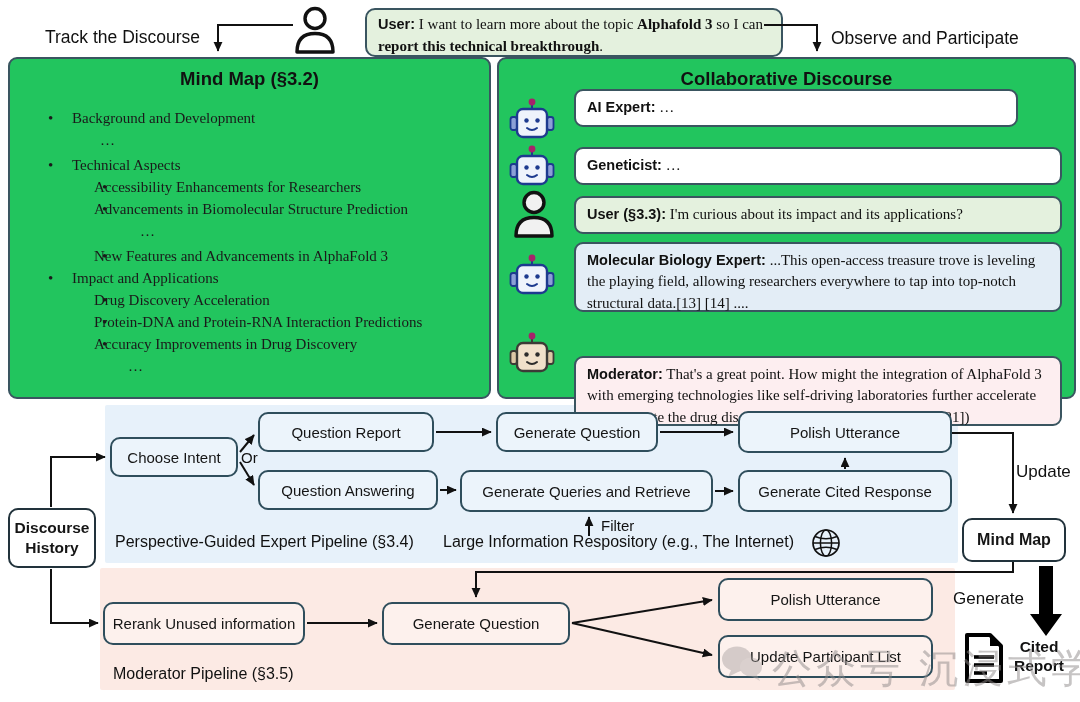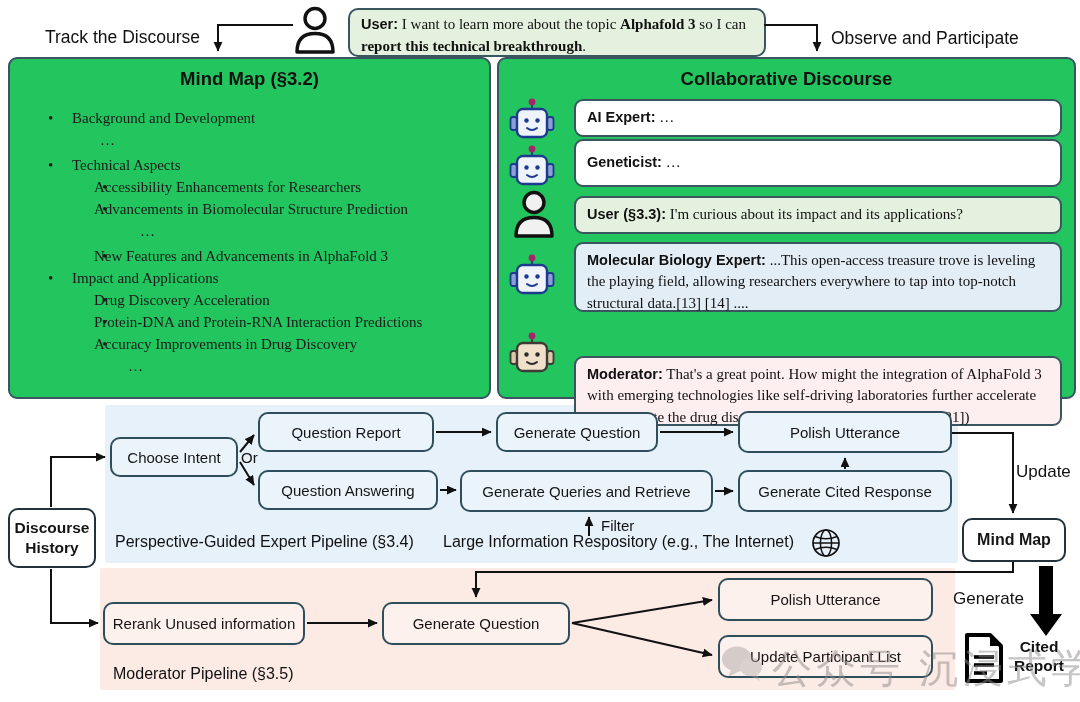--- a/index.html
+++ b/index.html
@@ -30,21 +30,21 @@
             padding:6px 11px;font-family:"Liberation Serif",serif;font-size:15px;line-height:1.42;
             box-sizing:border-box;}
   .chat-box .spk{font-family:"Liberation Sans",sans-serif;font-weight:700;font-size:14.5px;}
   .chat-box.green{background:#e4f1de;}
   .chat-box.blue{background:#e3edf6;}
   .chat-box.pinkm{background:#fdeef0;margin-top:36px;}
   .vcenter{display:flex;align-items:center;}
   
   .user-bubble{position:absolute;border:2px solid #3a5560;border-radius:10px;background:#e4f1de;
                padding:4px 11px;font-family:"Liberation Serif",serif;font-size:15px;line-height:1.45;
-               box-sizing:border-box;}
+               box-sizing:border-box;margin-left:17px;}
   .user-bubble b, .b{font-weight:700;}
   
   .lbl{position:absolute;white-space:nowrap;}
   .lbl.bold{font-weight:400;}
   
   .pbox{position:absolute;display:flex;align-items:center;justify-content:center;text-align:center;
         border:2px solid #2f4e5c;border-radius:10px;background:#ecf4fb;
         font-size:15px;color:#151515;box-sizing:border-box;padding:2px 6px;}
   .pbox.pink{background:#fdf1ed;}
   .pbox.whitebold{background:#ffffff;font-weight:700;border-color:#22333c;font-size:15.5px;line-height:1.3;}
@@ -97,35 +97,35 @@
     <svg class="icon" style="left:9px;top:38px" width="48" height="48" viewBox="0 0 48 48">
       <line x1="24" y1="4" x2="24" y2="12" stroke="#1d3a8f" stroke-width="2"></line>
       <circle cx="24" cy="5" r="3.4" fill="#a5246a"></circle>
       <rect x="2.5" y="20" width="6.5" height="13" rx="2.5" fill="#8b9fd6" stroke="#1d3a8f" stroke-width="1.8"></rect>
       <rect x="39" y="20" width="6.5" height="13" rx="2.5" fill="#8b9fd6" stroke="#1d3a8f" stroke-width="1.8"></rect>
       <rect x="9" y="12" width="30" height="28" rx="6" fill="#eef3fc" stroke="#1d3a8f" stroke-width="2.4"></rect>
       <circle cx="18.5" cy="23.5" r="2.2" fill="#1d3a8f"></circle>
         <circle cx="29.5" cy="23.5" r="2.2" fill="#1d3a8f"></circle>
       <path d="M19,31 Q24,35 29,31" stroke="#1d3a8f" stroke-width="2" fill="none" stroke-linecap="round"></path>
     </svg>
-    <div class="chat-box vcenter" style="left:75px;top:40px;width:488px;height:38px">
+    <div class="chat-box vcenter" style="left:75px;top:30px;width:444px;height:38px">
       <div><span class="spk">AI Expert:</span><span> …</span></div>
     </div>
 
     <svg class="icon" style="left:9px;top:85px" width="48" height="48" viewBox="0 0 48 48">
       <line x1="24" y1="4" x2="24" y2="12" stroke="#1d3a8f" stroke-width="2"></line>
       <circle cx="24" cy="5" r="3.4" fill="#a5246a"></circle>
       <rect x="2.5" y="20" width="6.5" height="13" rx="2.5" fill="#8b9fd6" stroke="#1d3a8f" stroke-width="1.8"></rect>
       <rect x="39" y="20" width="6.5" height="13" rx="2.5" fill="#8b9fd6" stroke="#1d3a8f" stroke-width="1.8"></rect>
       <rect x="9" y="12" width="30" height="28" rx="6" fill="#eef3fc" stroke="#1d3a8f" stroke-width="2.4"></rect>
       <circle cx="18.5" cy="23.5" r="2.2" fill="#1d3a8f"></circle>
         <circle cx="29.5" cy="23.5" r="2.2" fill="#1d3a8f"></circle>
       <path d="M19,31 Q24,35 29,31" stroke="#1d3a8f" stroke-width="2" fill="none" stroke-linecap="round"></path>
     </svg>
-    <div class="chat-box vcenter" style="left:75px;top:80px;width:488px;height:48px">
+    <div class="chat-box vcenter" style="left:75px;top:88px;width:488px;height:38px">
       <div><span class="spk">Geneticist:</span><span> …</span></div>
     </div>
 
     <svg class="icon" style="left:12px;top:129px" width="46" height="52" viewBox="0 0 24 26">
       <circle cx="12" cy="7" r="5.2" fill="#f1f1f1" stroke="#111" stroke-width="1.8"></circle>
       <path d="M2.6,24.5 Q2.6,14.8 12,14.8 Q21.4,14.8 21.4,24.5 Z" fill="#f1f1f1" stroke="#111" stroke-width="1.8" stroke-linejoin="round"></path>
     </svg>
     <div class="chat-box green vcenter" style="left:75px;top:137px;width:488px;height:38px">
       <div><span class="spk">User (§3.3):</span><span> I'm curious about its impact and its applications?</span></div>
     </div>

